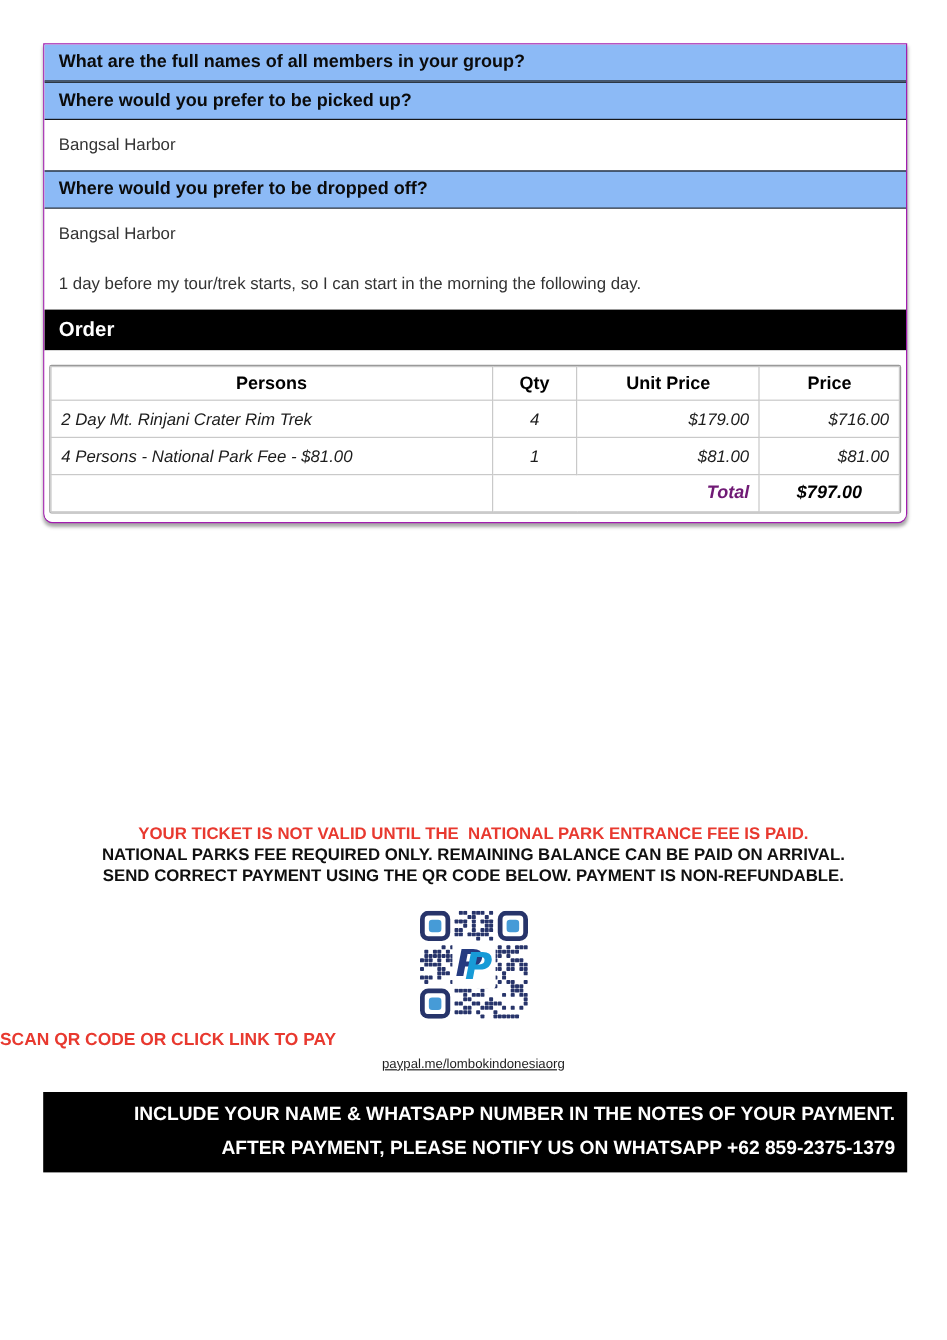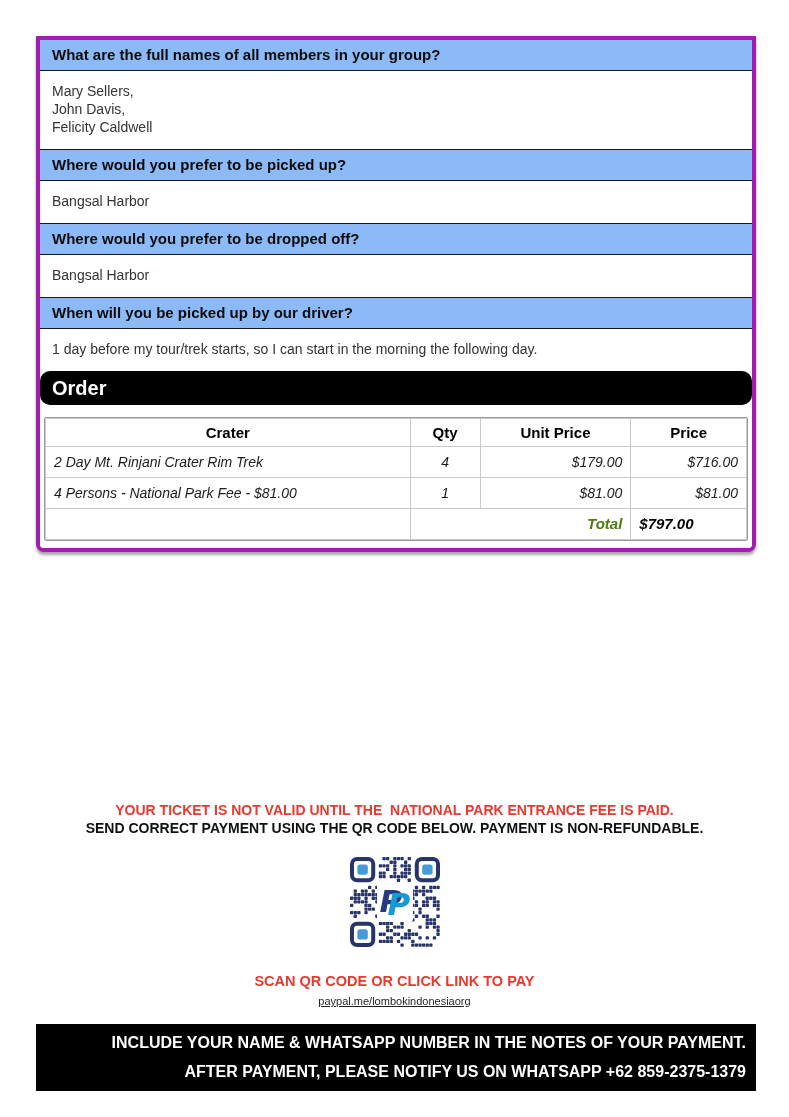--- a/index.html
+++ b/index.html
@@ -3,100 +3,96 @@
 <meta charset="utf-8">
 <style>
   * { margin:0; padding:0; box-sizing:border-box; }
   html,body { background:#ffffff; }
   body {
     width:789px; height:1117px; overflow:hidden; position:relative;
     font-family:"Liberation Sans", sans-serif; color:#111;
   }
   .container {
     margin:36px 33px 0 36px; width:720px;
-    border:4px solid #a21caf; border-radius:0 0 8px 8px;
+    border:1px solid #a21caf; border-radius:0 0 8px 8px;
     box-shadow:0 3px 3px rgba(0,0,0,0.35);
     background:#fff; overflow:hidden;
   }
   .q-header {
     background:var(--bar-bg,#8CBAF6);
     border-top:1px solid #15171a; border-bottom:1px solid #15171a;
     padding:6px 12px; font-size:15px; font-weight:bold; line-height:18px; color:#0b0b0b;
   }
   .q-header:first-child { border-top:none; }
   .q-answer {
     padding:11px 12px 13px; font-size:14px; color:#333; line-height:18px;
     white-space:pre-line; background:#fff;
   }
   .order-header {
     background:#000; color:#fff; padding:7px 12px;
-    font-size:20px; font-weight:bold; line-height:20px;border-radius:10px;
+    font-size:17px; font-weight:bold; line-height:20px;
   }
   .table-wrap { padding:12px 4px 7px; background:#fff; }
   .table-border { border:1px solid #9a9a9a; border-radius:2px; }
   table { width:100%; border-collapse:collapse; font-size:14px; color:#1c1c1c; }
   th { font-size:15px; font-weight:bold; padding:4px 8px; border:1px solid #c9c9c9; text-align:center; line-height:19px; color:#000; }
   td { padding:6px 8px; border:1px solid #c9c9c9; line-height:18px;font-style:italic; }
   .col-product { width:52%; } .col-qty { width:10%; } .col-unit { width:21.5%; } .col-price { width:16.5%; }
   td.qty { text-align:center; }
   td.money { text-align:right; }
-  td.total-label { text-align:right; font-weight:bold; font-size:15px; color:#4d7c0f; }
-  td.total-value { text-align:left; font-weight:bold; font-size:15px; color:#000; }
+  td.total-label { text-align:right; font-weight:bold; font-size:15px; color:#701a75; }
+  td.total-value { text-align:center; font-weight:bold; font-size:15px; color:#000; }
   .warning { margin-top:250px; text-align:center; font-weight:bold; font-size:14px; line-height:17.5px; color:#101010; }
   .warning-red { color:var(--red,#E8392F); white-space:pre-wrap;margin-top:32px; }
   .qr-row { margin-top:20px; display:flex; justify-content:center; }
   .qr-box { position:relative; width:90px; height:90px; }
   .qr-box svg { display:block; }
   .qr-logo {
     position:absolute; left:50%; top:50%; transform:translate(-50%,-50%);
     width:36px; height:40px; background:#fff; border-radius:3px;
   }
   .qr-logo .p {
     position:absolute; font-weight:bold; font-style:italic; font-size:31px; line-height:1;
     font-family:"DejaVu Sans", sans-serif;
   }
   .qr-logo .p-back  { left:3px;  top:4px; color:#253B80; }
   .qr-logo .p-front { left:11px; top:7px; color:#179BD7; }
-  .scan-label { margin-top:26px; text-align:center; font-weight:bold; font-size:14.5px; color:var(--red,#E8392F); }
+  .scan-label { margin-top:10px; text-align:left; font-weight:bold; font-size:14.5px; color:var(--red,#E8392F); }
   .link-row { margin-top:2px; text-align:center; }
   .link-row a { color:#1f1f1f; text-decoration:underline; font-size:11px; cursor:pointer; }
   .banner {
     margin:15px 33px 0 36px; width:720px; background:#000; color:#fff;
     text-align:right; font-weight:bold; font-size:16px; line-height:16px;
     padding:11px 10px;
   }
   .banner-line + .banner-line { margin-top:13px; }
 </style>
 </head>
 <body style="--bar-bg: #8CBAF6; --red: #E8392F;">
 
 <div class="container">
 
   <div class="q-header">What are the full names of all members in your group?</div>
-  <div class="q-answer">Mary Sellers,
-John Davis,
-Felicity Caldwell</div>
 
   <div class="q-header">Where would you prefer to be picked up?</div>
   <div class="q-answer">Bangsal Harbor</div>
 
   <div class="q-header">Where would you prefer to be dropped off?</div>
   <div class="q-answer">Bangsal Harbor</div>
 
-  <div class="q-header">When will you be picked up by our driver?</div>
   <div class="q-answer">1 day before my tour/trek starts, so I can start in the morning the following day.</div>
 
   <div class="order-header">Order</div>
 
   <div class="table-wrap">
     <div class="table-border">
       <table>
         <thead>
           <tr>
-            <th class="col-product">Crater</th>
+            <th class="col-product">Persons</th>
             <th class="col-qty">Qty</th>
             <th class="col-unit">Unit Price</th>
             <th class="col-price">Price</th>
           </tr>
         </thead>
         <tbody>
           <tr>
             <td>2 Day Mt. Rinjani Crater Rim Trek</td>
             <td class="qty">4</td>
             <td class="money">$179.00</td>
@@ -114,20 +110,21 @@
             <td class="total-value">$797.00</td>
           </tr>
         </tbody>
       </table>
     </div>
   </div>
 </div>
 
 <div class="warning">
   <div class="warning-red">YOUR TICKET IS NOT VALID UNTIL THE  NATIONAL PARK ENTRANCE FEE IS PAID.</div>
+  <div>NATIONAL PARKS FEE REQUIRED ONLY. REMAINING BALANCE CAN BE PAID ON ARRIVAL.</div>
   <div>SEND CORRECT PAYMENT USING THE QR CODE BELOW. PAYMENT IS NON-REFUNDABLE.</div>
 </div>
 
 <div class="qr-row">
   <div class="qr-box">
     <div id="qr-svg-holder">
         <svg viewBox="0 0 25 25" width="90" height="90" xmlns="http://www.w3.org/2000/svg">
           <rect x="9" y="0" width="0.92" height="0.92" rx="0.2" fill="#27346A"></rect>
           <rect x="10" y="0" width="0.92" height="0.92" rx="0.2" fill="#27346A"></rect>
           <rect x="12" y="0" width="0.92" height="0.92" rx="0.2" fill="#27346A"></rect>

